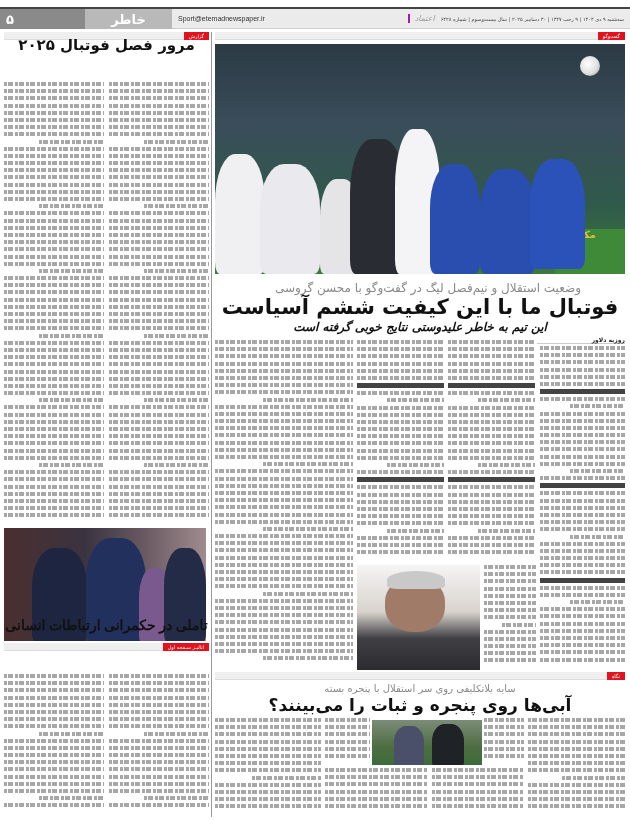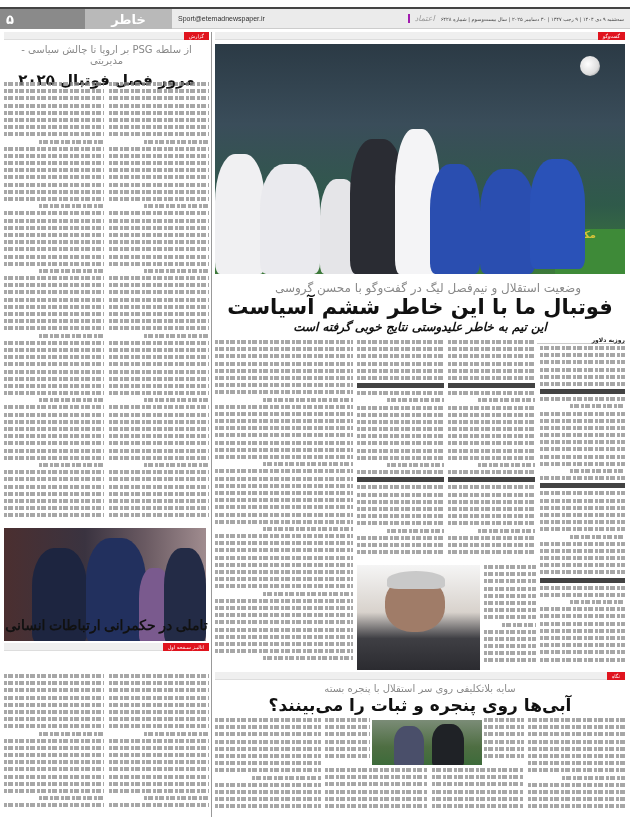--- a/index.html
+++ b/index.html
@@ -63,21 +63,20 @@
 <div class="label-bar" style="left:4px; top:643px; width:205px;">
   <span class="red-tag">انالیـز سـفحه اول</span>
 </div>
 <div class="label-bar" style="left:215px; top:672px; width:410px;">
   <span class="red-tag">نگاه</span>
 </div>
 
 <div class="col-divider" style="left:211px; top:32px; height:785px;"></div>
 
 <div class="left-col">
-  <div class="kicker" style="margin-top:13px;">از سلطه PSG بر اروپا تا چالش سیاسی - مدیریتی</div>
   <div class="headline" style="font-size:15px; margin-top:5px;">مرور فصل فوتبال ۲۰۲۵</div>
 </div>
 <div class="text-block" style="left:4px; top:82px; width:100px; height:440px;" id="tb1">
     <div class="text-line"></div>
     <div class="text-line"></div>
     <div class="text-line"></div>
     <div class="text-line"></div>
     <div class="text-line"></div>
     <div class="text-line"></div>
     <div class="text-line"></div>
@@ -258,21 +257,21 @@
   <div class="fig" style="left:45px; top:120px; width:60px; height:110px; background:#eaeaee;"></div>
   <div class="fig" style="left:105px; top:135px; width:40px; height:95px; background:#e5e5e8;"></div>
   <div class="fig" style="left:135px; top:95px; width:55px; height:135px; background:#2a2c33;"></div>
   <div class="fig" style="left:180px; top:85px; width:45px; height:145px; background:#f4f4f6;"></div>
   <div class="fig" style="left:215px; top:120px; width:50px; height:110px; background:#2a4eb0;"></div>
   <div class="fig" style="left:265px; top:125px; width:55px; height:105px; background:#2a4eb0;"></div>
   <div class="fig" style="left:315px; top:115px; width:55px; height:110px; background:#2a52b8;"></div>
 </div>
 
 <div class="kicker" style="position:absolute; left:223px; top:281px; width:410px; font-size:12px;">وضعیت استقلال و نیم‌فصل لیگ در گفت‌وگو با محسن گروسی</div>
-<div class="headline" style="position:absolute; left:215px; top:295px; width:410px; font-size:21px;">فوتبال ما با این خاطر ششم آسیاست</div>
+<div class="headline" style="position:absolute; left:215px; top:295px; width:410px; font-size:21px;">فوتبال ما با این کیفیت ششم آسیاست</div>
 <div class="headline" style="position:absolute; left:215px; top:320px; width:410px; font-size:12px;font-style:italic;">این تیم به خاطر علیدوستی نتایج خوبی گرفته است</div>
 
 <div style="position:absolute; right:5px; top:336px; width:88px; direction:rtl; font-size:6px; font-weight:bold; border-bottom:1px solid #ccc;">روزبه دلاور</div>
 
 <div class="text-block" style="left:540px; top:346px; width:85px; height:322px;" id="tb5">
     <div class="text-line"></div>
     <div class="text-line"></div>
     <div class="text-line"></div>
     <div class="text-line"></div>
     <div class="text-line"></div>

